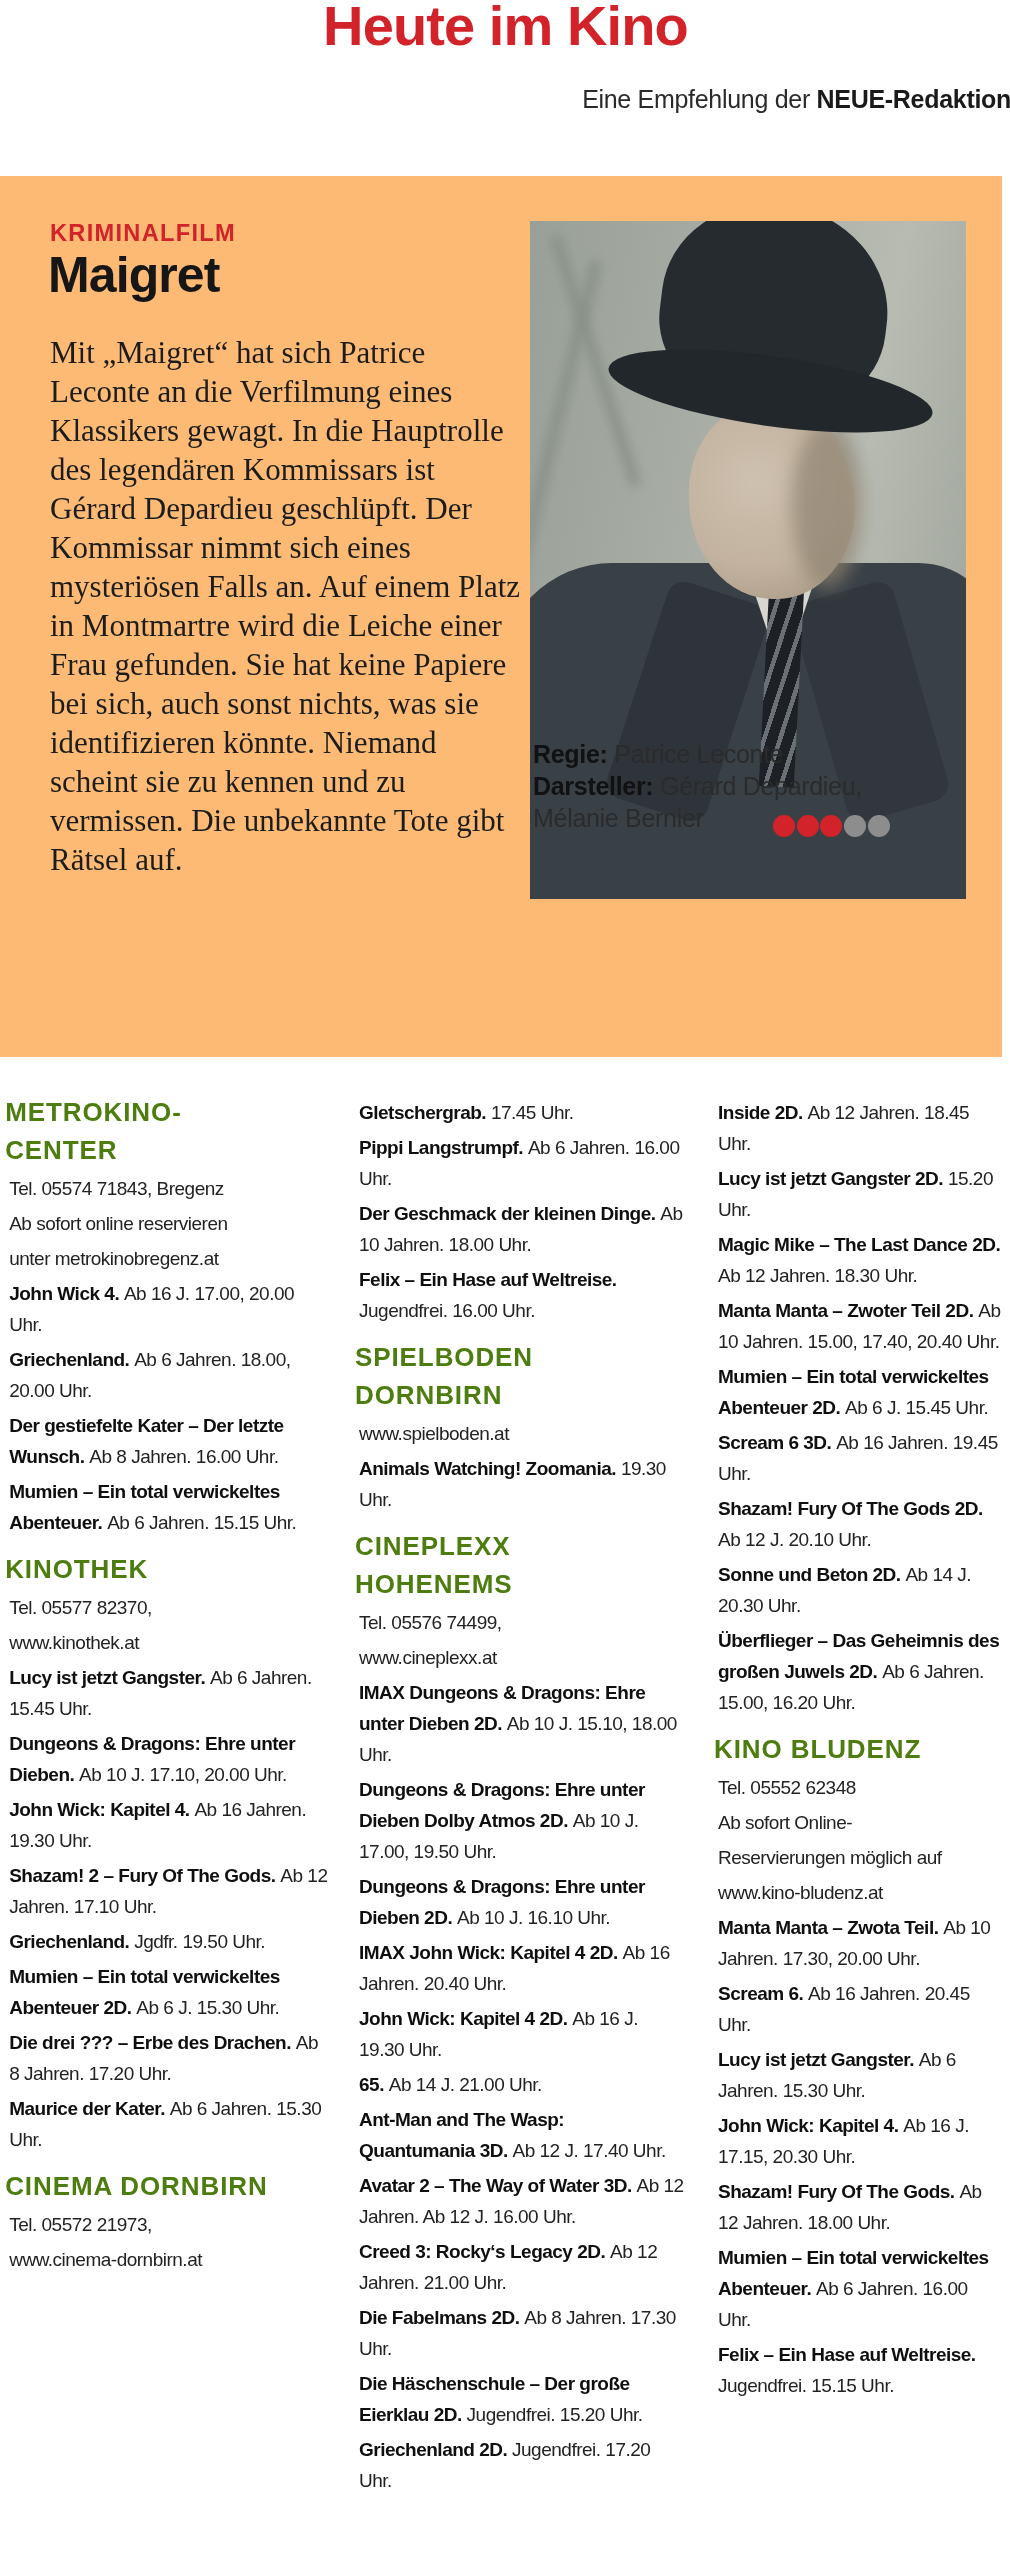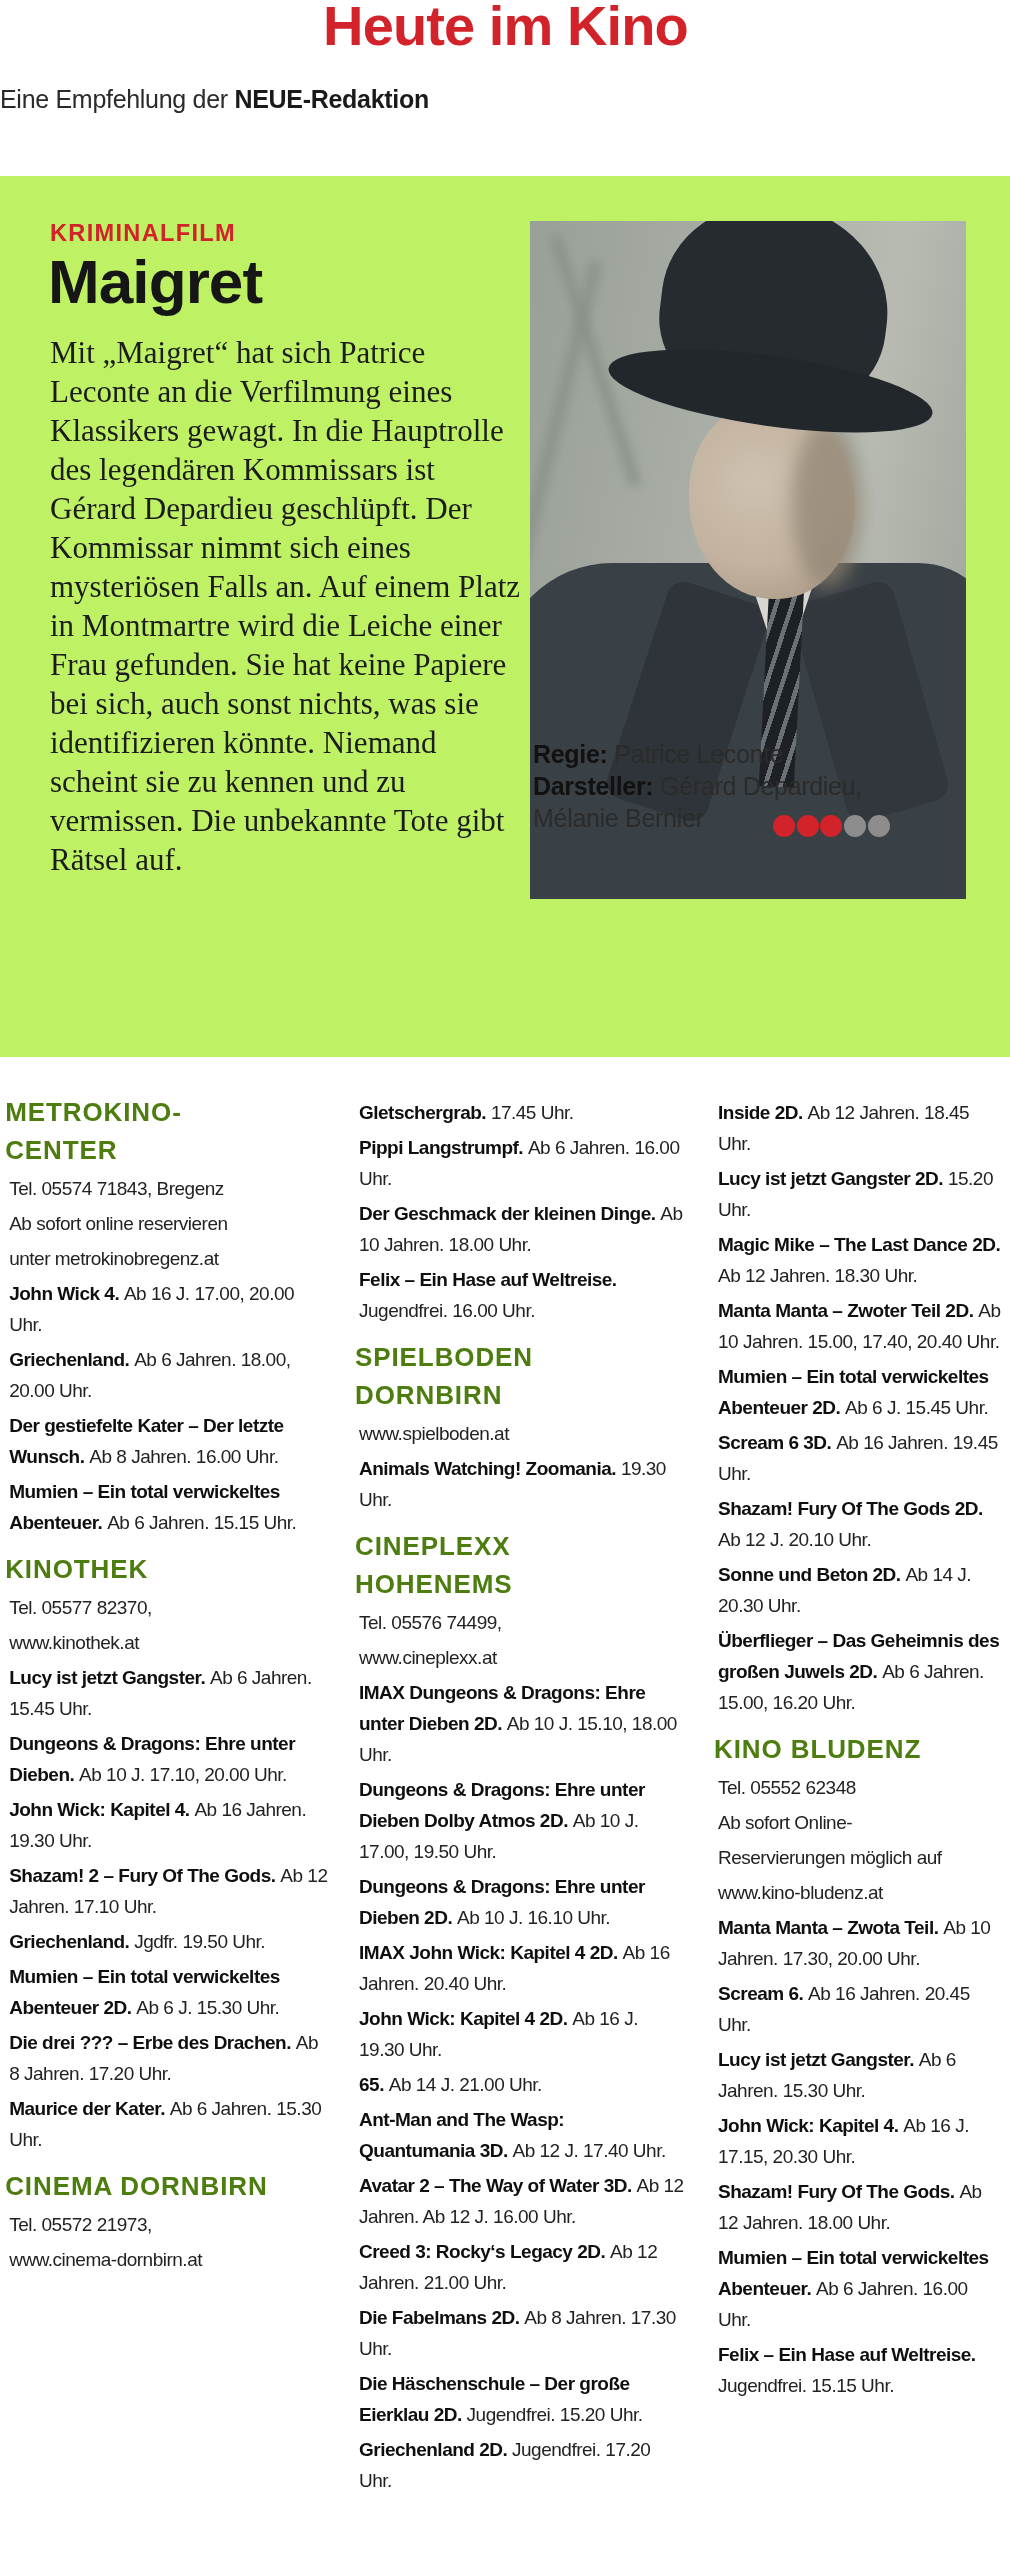--- a/index.html
+++ b/index.html
@@ -6,36 +6,35 @@
   .page {
     position:relative; width:1011px; height:2576px; background:#ffffff;
     overflow:hidden; font-family:"Liberation Sans", sans-serif;
   }
   
   .main-title {
     position:absolute; top:-7px; left:0; width:100%; text-align:center;
     font-size:56px; font-weight:bold; color:#d2232a; letter-spacing:-0.9px;
   }
   .subtitle {
-    position:absolute; top:85px; left:0; width:100%; text-align:left;
+    position:absolute; top:85px; left:0; width:100%; text-align:right;
     font-size:25px; color:#2a2a2a; letter-spacing:-0.3px;
   }
   .subtitle b { color:#1a1a1a; }
   
   .feature-box {
     position:absolute; left:0; top:176px; width:1002px; height:881px;
-    background:#bef264;
-    padding-left:8px;
+    background:#fdba74;
   }
   .kicker {
     position:absolute; left:50px; top:44px; font-size:23.6px; font-weight:bold;
     color:#d2232a; letter-spacing:1.3px;
   }
   .headline {
-    position:absolute; left:48px; top:70px; font-size:62px; font-weight:bold;
+    position:absolute; left:48px; top:70px; font-size:50px; font-weight:bold;
     color:#161616; letter-spacing:-0.9px;
   }
   .article-body {
     position:absolute; left:50px; top:157px; width:478px;
     font-family:"Liberation Serif", serif; font-size:31px; line-height:39px;
     color:#1c1c1c;
   }
   
   .photo {
     position:absolute; left:530px; top:45px; width:436px; height:678px;

